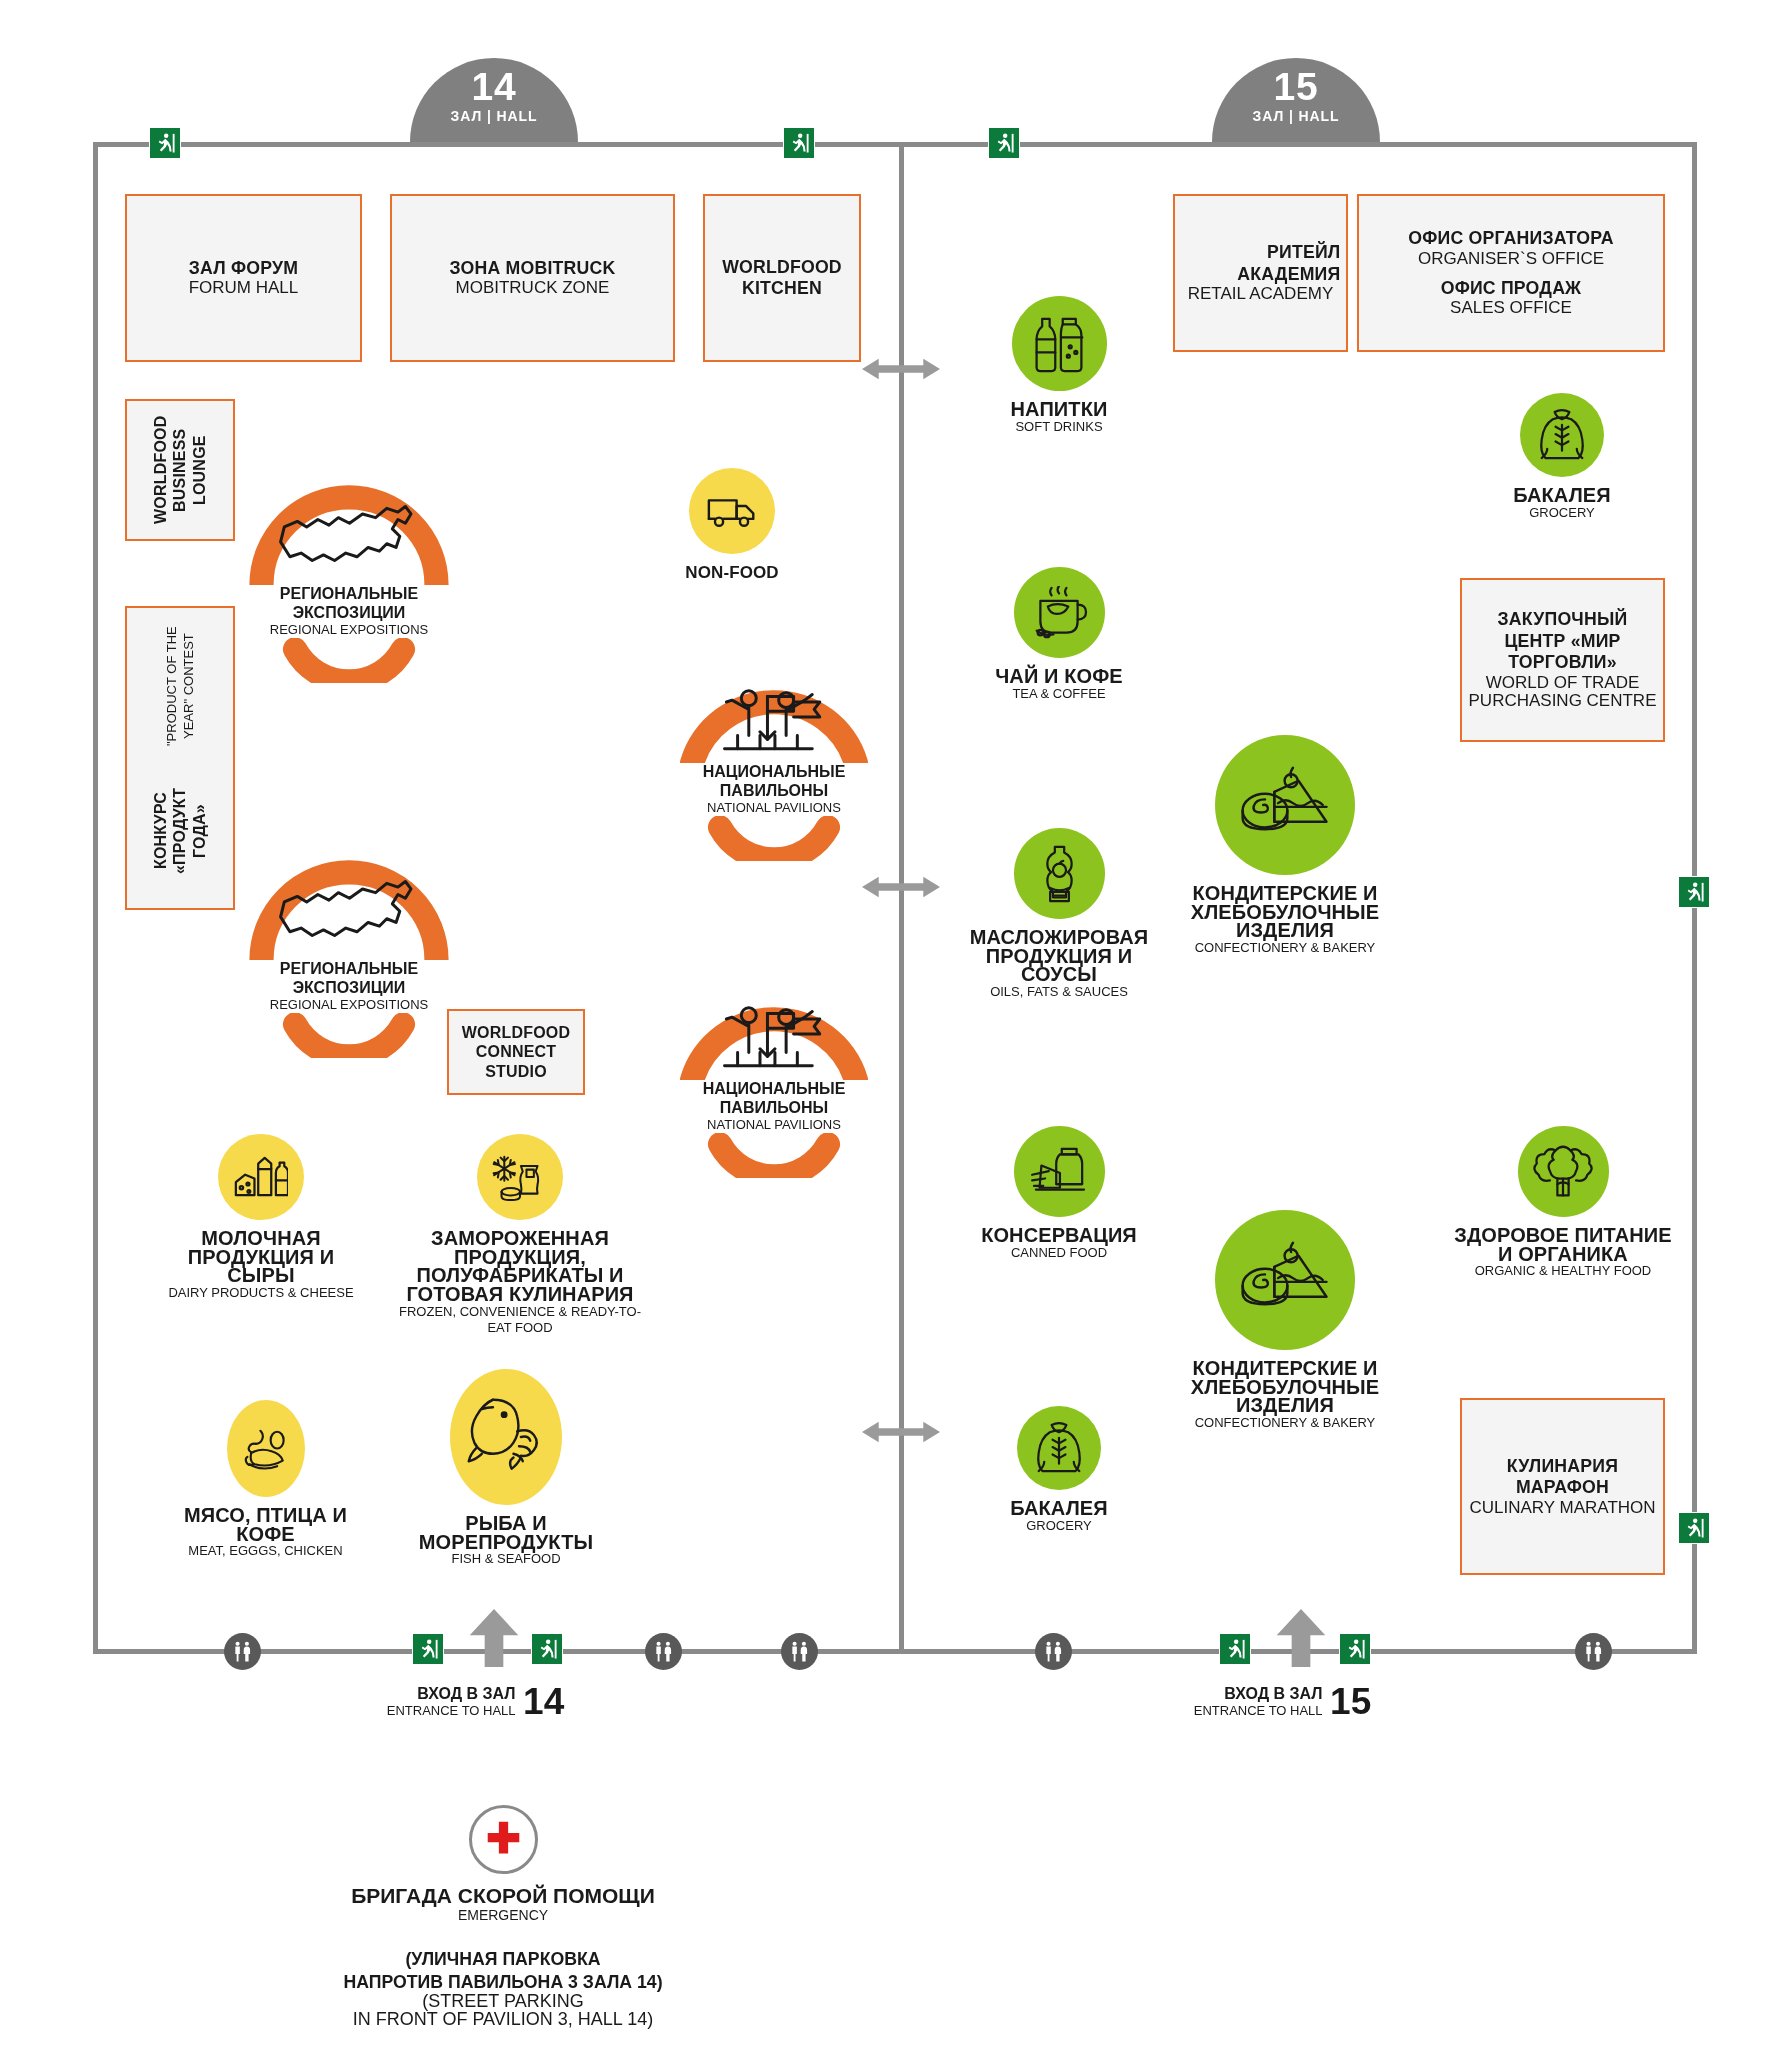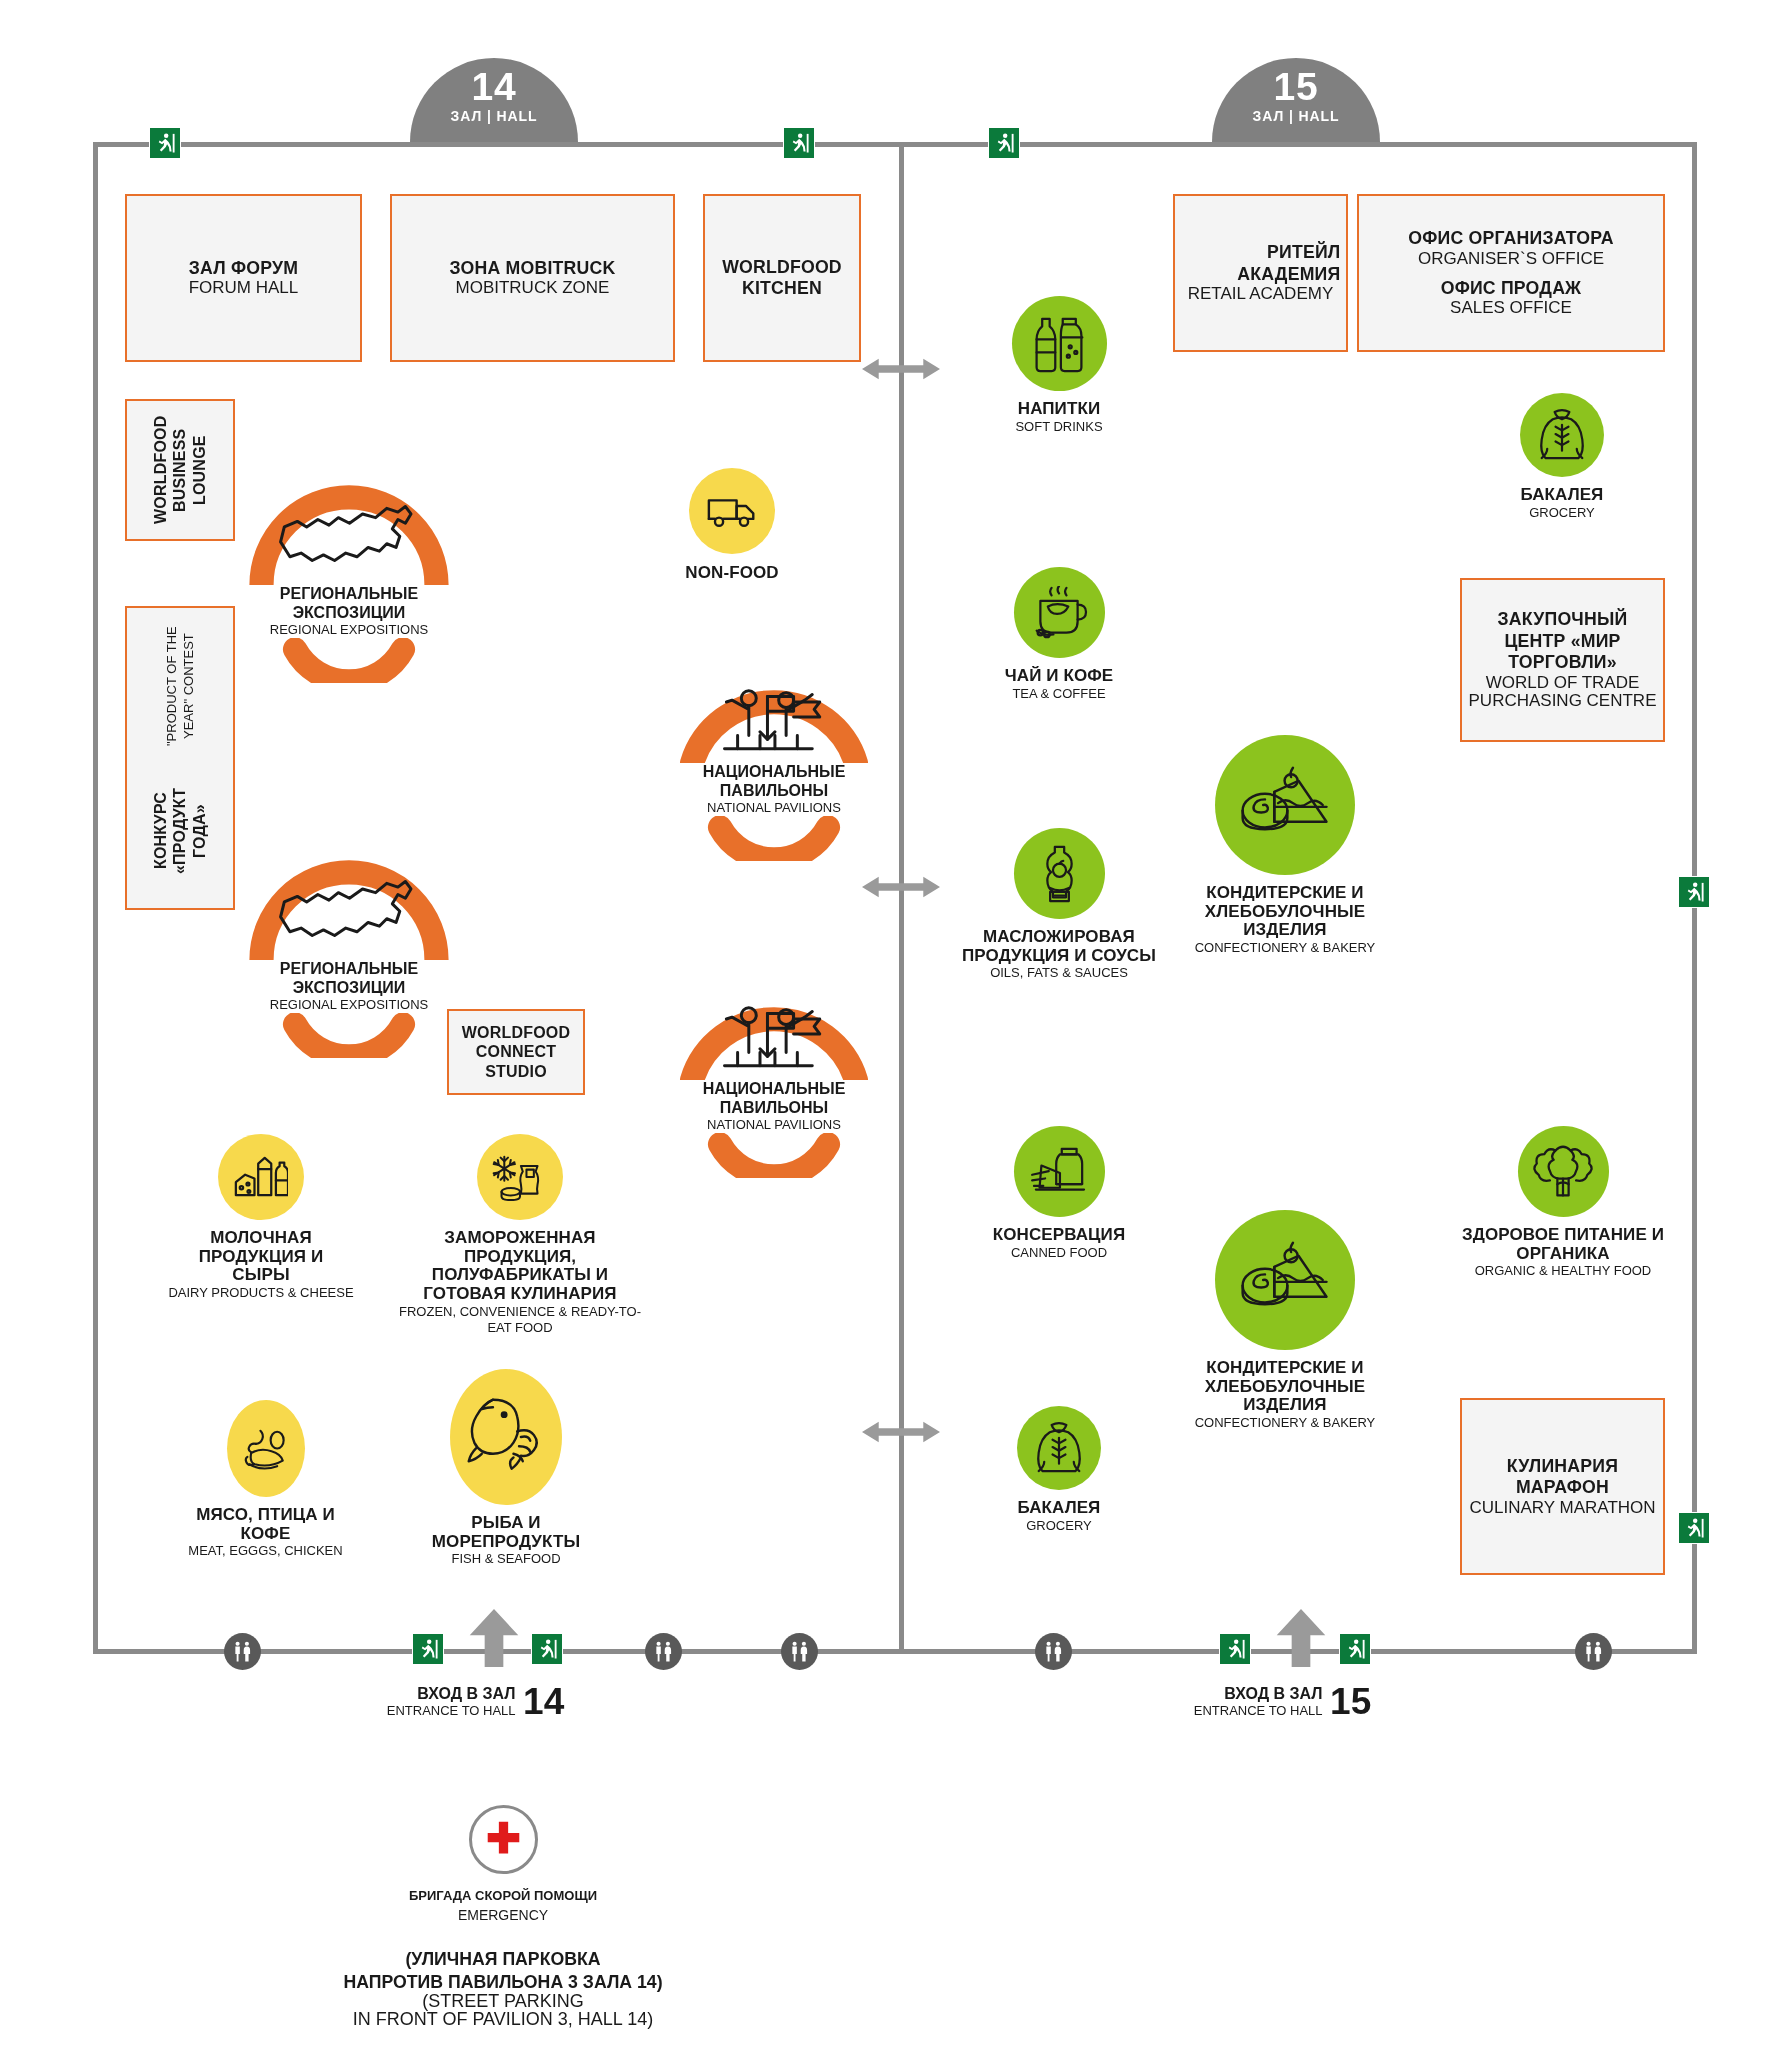--- a/index.html
+++ b/index.html
@@ -49,21 +49,21 @@
 
   
   .cat { position:absolute; text-align:center; }
   .cat .disc {
     border-radius:50%;
     margin:0 auto;
     display:flex; align-items:center; justify-content:center;
   }
   .cat .disc.yellow { background:#f7d94c; }
   .cat .disc.green  { background:#8cc31e; }
-  .cat .ru { font-weight:bold; font-size:17px; line-height:18.6px; margin-top:9.3px; letter-spacing:0.1px;}
+  .cat .ru { font-weight:bold; font-size:20px; line-height:18.6px; margin-top:9.3px; letter-spacing:0.1px;}
   .cat .en { font-size:13px; line-height:16px; }
   .cat .ru.big { font-size:17px; line-height:19.6px;}
 
   
   .ringcat { position:absolute; text-align:center; width:242px; }
   .ringcat .ru { font-weight:bold; font-size:16px; line-height:18.6px; }
   .ringcat .en { font-size:13px; line-height:16px; }
   .ringcat .arcwrap { position:relative; width:242px; height:110px; margin:0 auto;}
   .ringcat .botarc { position:relative; width:242px; height:45px; margin:0 auto; }
 
@@ -90,21 +90,21 @@
   .entr .ru { font-weight:bold; font-size:16px; line-height:17.7px;}
   .entr .en { font-size:13px; line-height:16px;}
   .entr .num { font-size:37px; font-weight:bold; line-height:35px; }
 
   
   .emerg { position:absolute; text-align:center; width:578px; }
   .emerg .circ {
     width:69px;height:69px;border-radius:50%;border:3.7px solid #8a8a8a;
     margin:0 auto 11.2px auto; display:flex;align-items:center;justify-content:center;
   }
-  .emerg .ru { font-weight:bold; font-size:13px; line-height:21.4px;}
+  .emerg .ru { font-weight:bold; font-size:21px; line-height:21.4px;}
   .emerg .en { font-size:14px; line-height:17.7px;}
   .emerg .ru2 { font-weight:bold; font-size:17.7px; line-height:22.4px; margin-top:24px;}
   .emerg .en2 { font-size:18px; line-height:17.7px;}
 </style>
 </head>
 <body>
 
 <div class="stage">
 
   <div class="hall-cap" style="left:410px;top:58px;">

